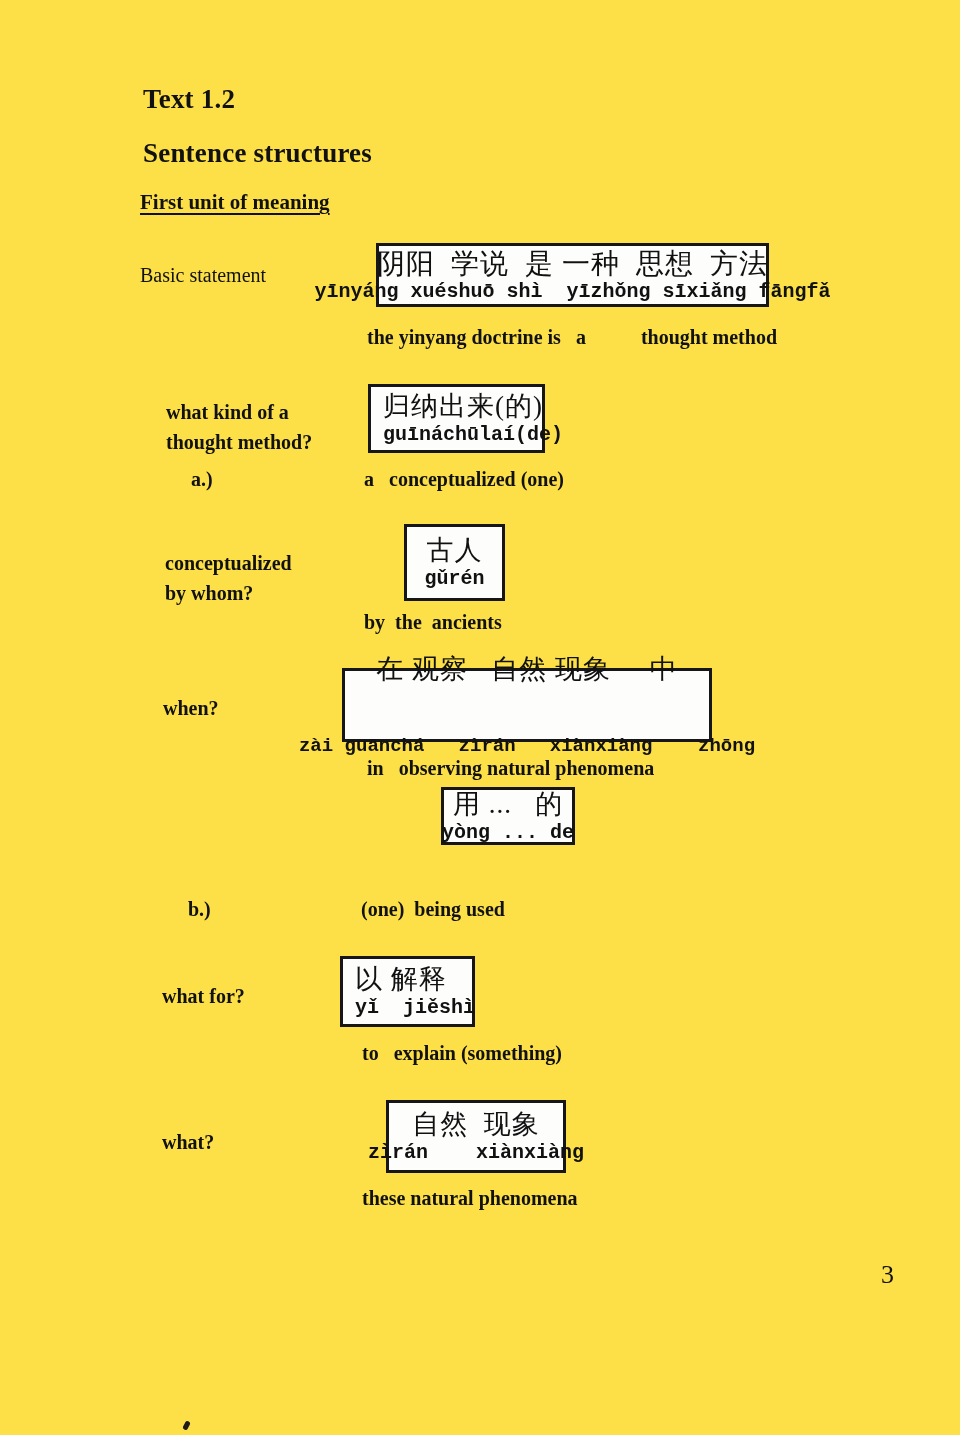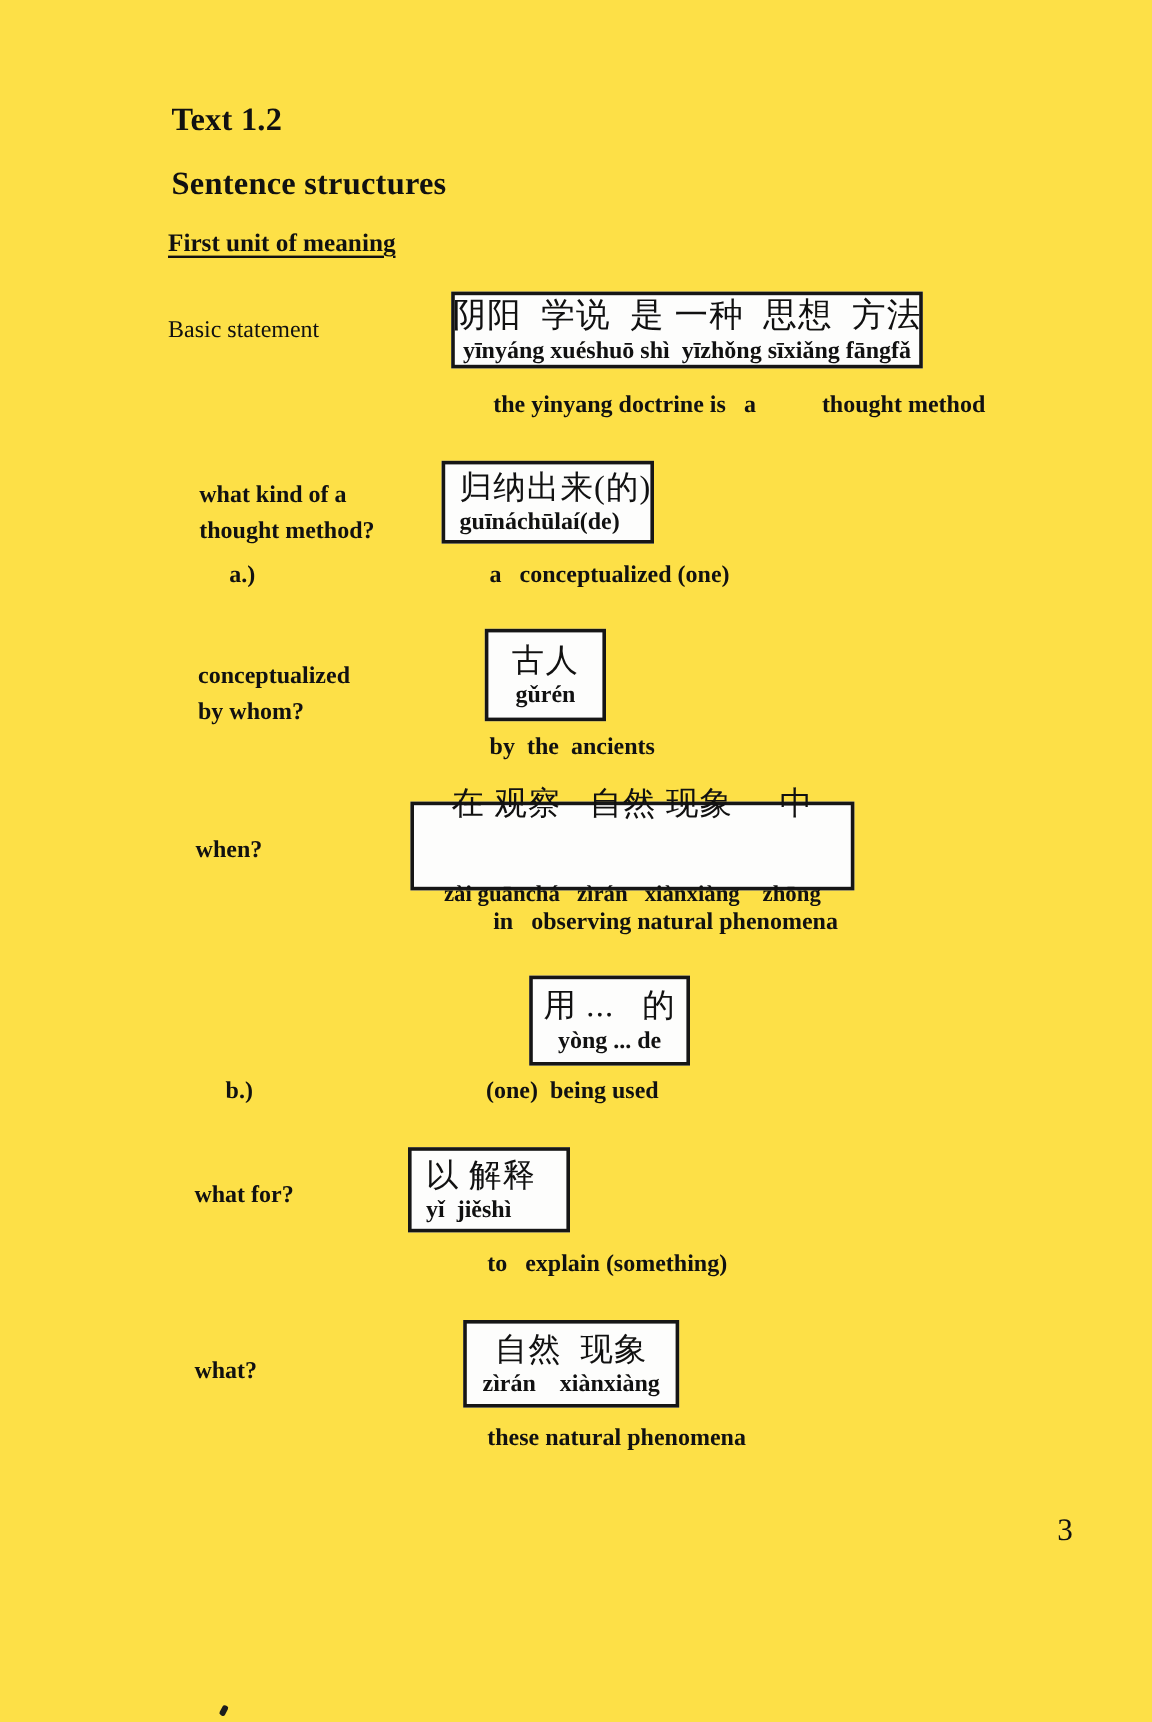--- a/index.html
+++ b/index.html
@@ -40,21 +40,20 @@
     white-space: pre;
   }
   .marker {
     font-size: 20px;
     font-weight: bold;
   }
   .gloss {
     font-size: 20px;
     font-weight: bold;
     white-space: pre;
-    margin-left: 44px;
   }
   .cbox {
     box-sizing: border-box;
     border: 3px solid #161616;
     background: #fdfdfc;
     display: flex;
     flex-direction: column;
     justify-content: center;
     align-items: center;
     text-align: center;
@@ -68,20 +67,21 @@
     font-size: 28px;
     line-height: 33px;
     white-space: pre;
     letter-spacing: 1px;
   }
   .py {
     font-size: 20px;
     font-weight: bold;
     line-height: 24px;
     white-space: pre;
+    font-family: Liberation Mono, monospace;
   }
   .page-number {
     font-size: 26px;
   }
   .ink-speck {
     width: 5px;
     height: 9px;
     background: #1c1c1c;
     border-radius: 2px;
     transform: rotate(28deg);
@@ -118,21 +118,21 @@
   </div>
   <div class="abs gloss" style="left:364px; top:611px;">by  the  ancients</div>
 
   <div class="abs label-bold" style="left:163px; top:693px;">when?</div>
   <div class="abs cbox" style="left:342px; top:668px; width:370px; height:74px;gap:48px;">
     <div class="zh" style="font-size:27px;">在 观察   自然 现象     中</div>
     <div class="py" style="font-size:19px;">zài guānchá   zìrán   xiànxiàng    zhōng</div>
   </div>
   <div class="abs gloss" style="left:367px; top:757px;">in   observing natural phenomena</div>
 
-  <div class="abs cbox" style="left:441px; top:813px; width:134px; height:75px;">
+  <div class="abs cbox" style="left:441px; top:787px; width:134px; height:58px;">
     <div class="zh" style="font-size:27px;">用 ...   的</div>
     <div class="py">yòng ... de</div>
   </div>
   <div class="abs marker" style="left:188px; top:898px;">b.)</div>
   <div class="abs gloss" style="left:361px; top:898px;">(one)  being used</div>
 
   <div class="abs label-bold" style="left:162px; top:981px;">what for?</div>
   <div class="abs cbox left-align" style="left:340px; top:956px; width:135px; height:71px;">
     <div class="zh" style="font-size:27px;">以 解释</div>
     <div class="py">yǐ  jiěshì</div>

